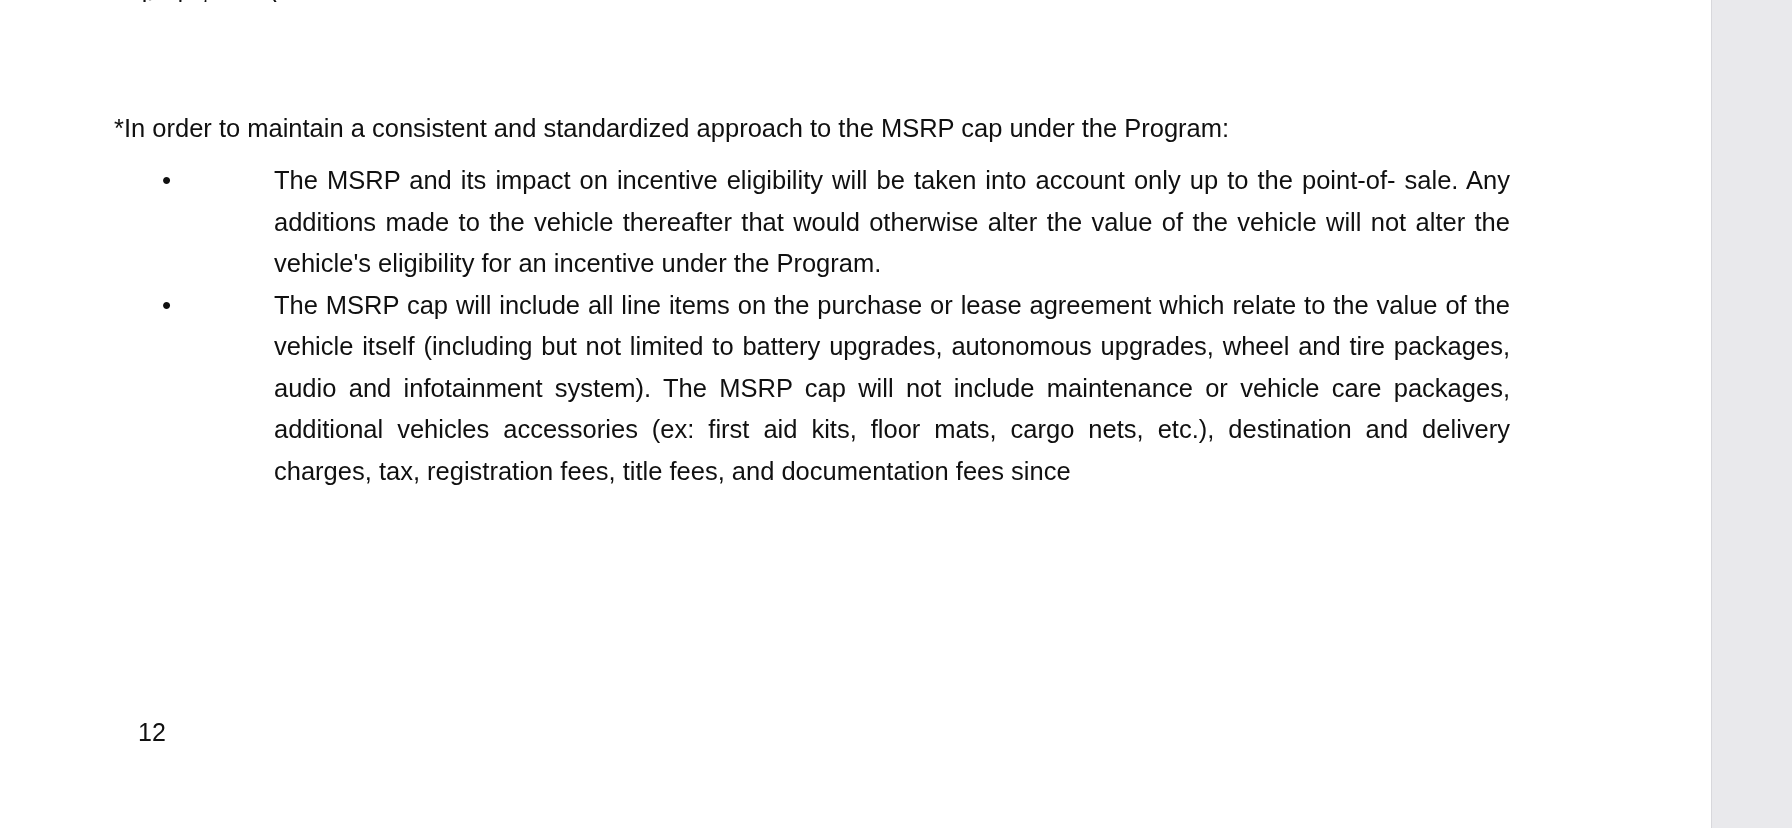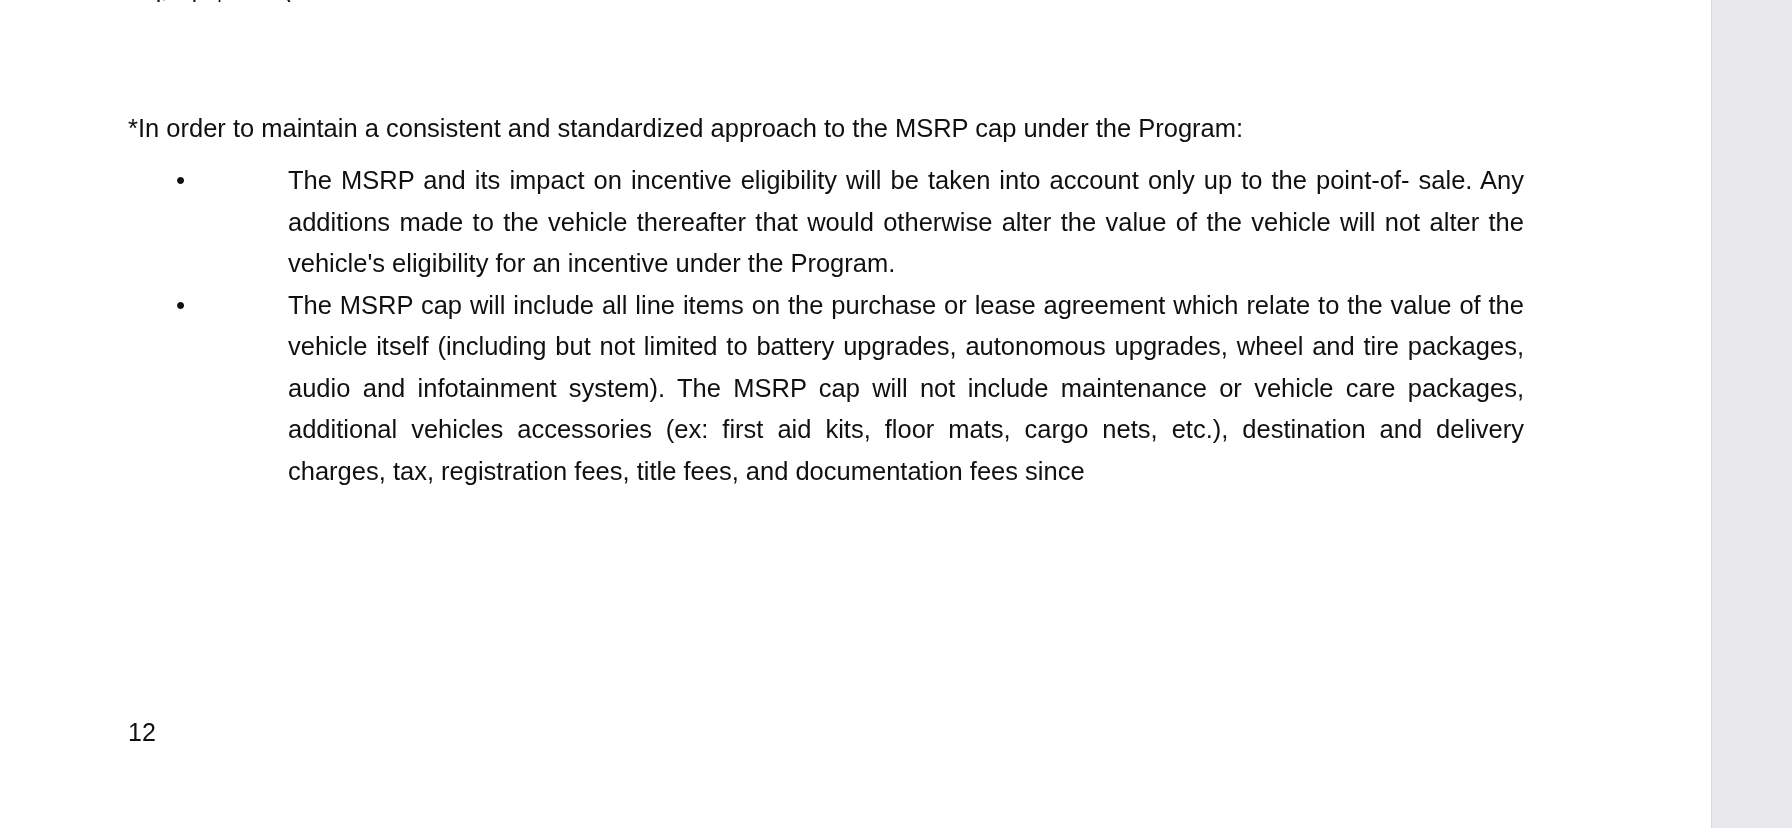--- a/index.html
+++ b/index.html
@@ -27,21 +27,21 @@
     top: 0;
     right: 0;
     width: 80px;
     height: 828px;
     background: #e9e9ec;
     border-left: 1px solid #d8d8dc;
   }
   .doc-body {
     position: absolute;
     top: 0;
-    left: 14px;
+    left: 0;
     width: 1712px;
     height: 828px;
     background: #ffffff;
   }
   
   .clipped-line {
     position: absolute;
     left: 114px;
     top: -16px;
     width: 1400px;
@@ -100,20 +100,21 @@
     justify-content: space-between;
     align-items: baseline;
   }
   .footer-left {
     font-size: 23px;
     color: #101010;
   }
   .footer-right {
     font-size: 25px;
     color: #101010;
+    margin-left: 24px;
   }
 </style>
 </head>
 <body>
 
 <div class="page">
 
   <div class="doc-body">
 
     <div class="clipped-line">policy's terms.)</div>

